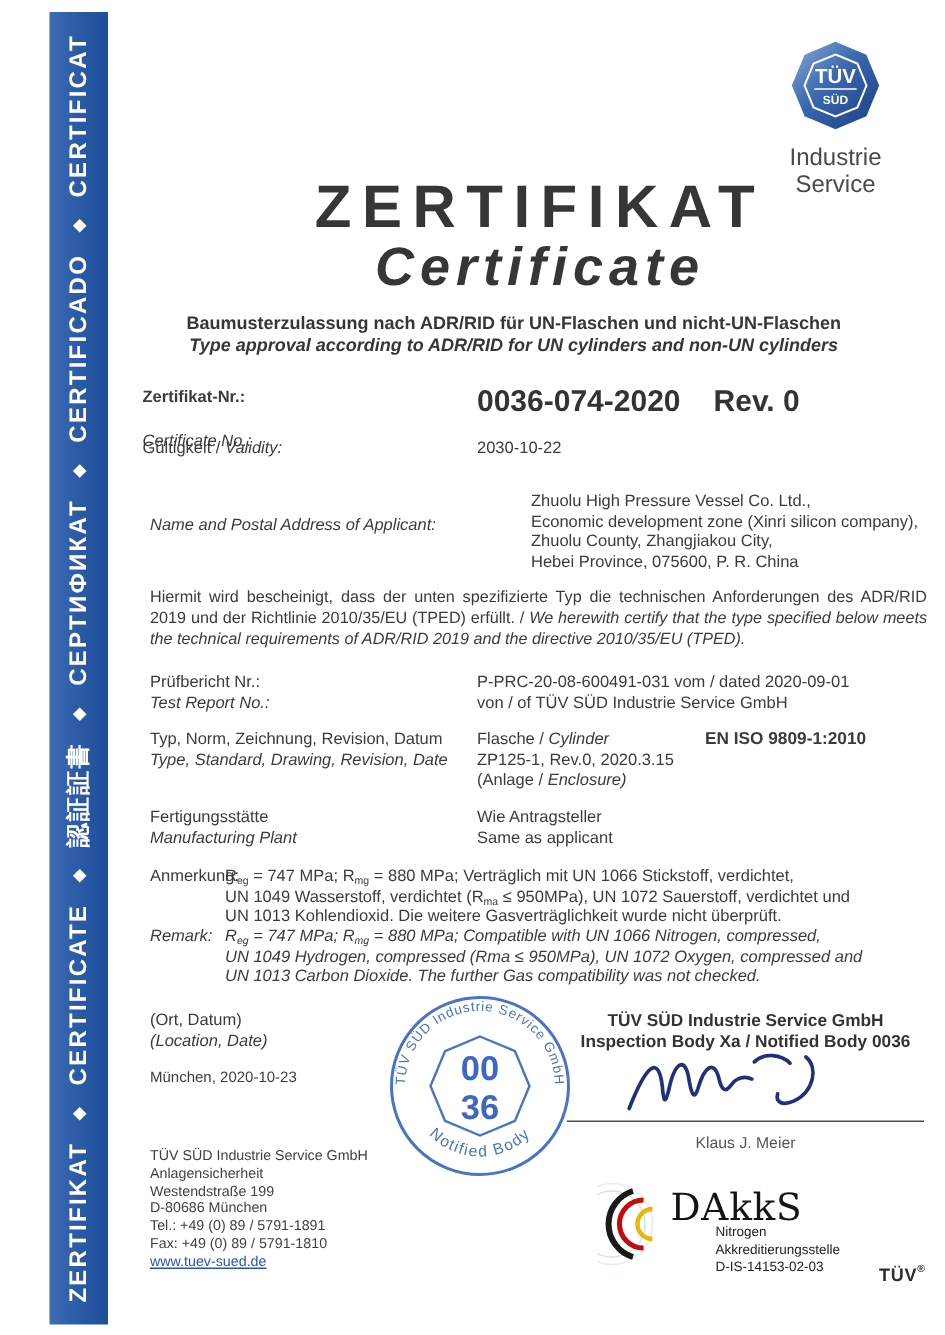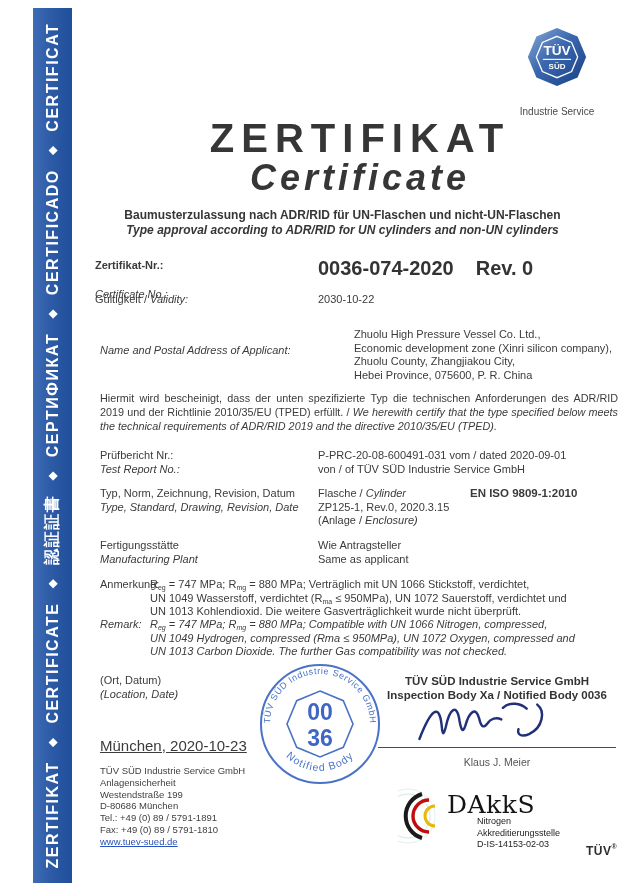--- a/index.html
+++ b/index.html
@@ -11,21 +11,21 @@
   .banner {
     position:absolute; left:33px; top:883px; width:875px; height:39px;
     transform:rotate(-90deg); transform-origin:top left;
     background:linear-gradient(to bottom, #3e6cb5 0%, #2d5ba6 45%, #1f4e9a 100%);
     display:flex; flex-direction:row; align-items:center; justify-content:space-evenly;
     color:#ffffff; font-weight:bold; font-size:16px; letter-spacing:1.5px; white-space:nowrap;
   }
   .banner .diamond { font-size:11px; letter-spacing:0; }
   
   .logo-box { position:absolute; left:498px; top:26px; width:118px; text-align:center; }
-  .logo-caption { margin-top:14px; font-size:10px; color:#4a4a4a; }
+  .logo-caption { margin-top:4px; font-size:16px; color:#4a4a4a; }
   
   .title1 { position:absolute; left:100px; top:116px; width:520px; text-align:center;
             font-size:40px; font-weight:bold; letter-spacing:7px; color:#363636; }
   .title2 { position:absolute; left:100px; top:157px; width:520px; text-align:center;
             font-size:36px; font-weight:bold; font-style:italic; letter-spacing:4px; color:#363636; }
   .subtitle { position:absolute; left:70px; top:208px; width:545px; text-align:center;
               font-size:12px; font-weight:bold; line-height:15px; color:#363636; }
   .subtitle .en { font-style:italic; }
   
   .lbl-right { position:absolute; left:95px; width:210px; font-size:11px; line-height:13px; }
@@ -34,21 +34,21 @@
   .certno .rev { margin-left:22px; }
   .val { position:absolute; left:318px; font-size:11px; line-height:13.5px; }
   .lbl-left { position:absolute; left:100px; font-size:11px; line-height:13.5px; }
   .statement { position:absolute; left:100px; top:391px; width:518px; font-size:10.8px;
                line-height:14px; text-align:justify; }
   .standard { position:absolute; left:470px; top:487px; font-size:11.5px; font-weight:bold; }
   .remark-txt { position:absolute; left:150px; width:470px; font-size:11px; line-height:13.5px; }
   sub { font-size:7px; vertical-align:-2px; line-height:0; }
   
   .ort { position:absolute; left:100px; top:674px; font-size:11px; line-height:13.5px; }
-  .muenchen { position:absolute; left:100px; top:737px; font-size:15px;text-decoration:underline; }
+  .muenchen { position:absolute; left:100px; top:713px; font-size:10px; }
   .stamp { position:absolute; left:256px; top:660px; }
   .sig-block { position:absolute; left:378px; top:674px; width:238px; text-align:center; }
   .sig-co { font-size:11.5px; font-weight:bold; line-height:14px; color:#333; }
   .sig-line { position:absolute; left:378px; top:747px; width:238px; border-top:1px solid #4a4a4a; }
   .sig-name { position:absolute; left:378px; top:756px; width:238px; text-align:center;
               font-size:10.5px; color:#555; }
   .signature-svg { position:absolute; left:408px; top:696px; }
   
   .footer { position:absolute; left:100px; top:765px; font-size:9.5px; line-height:11.8px; color:#3f3f3f; }
   .footer a { color:#2a52be; text-decoration:underline; }

